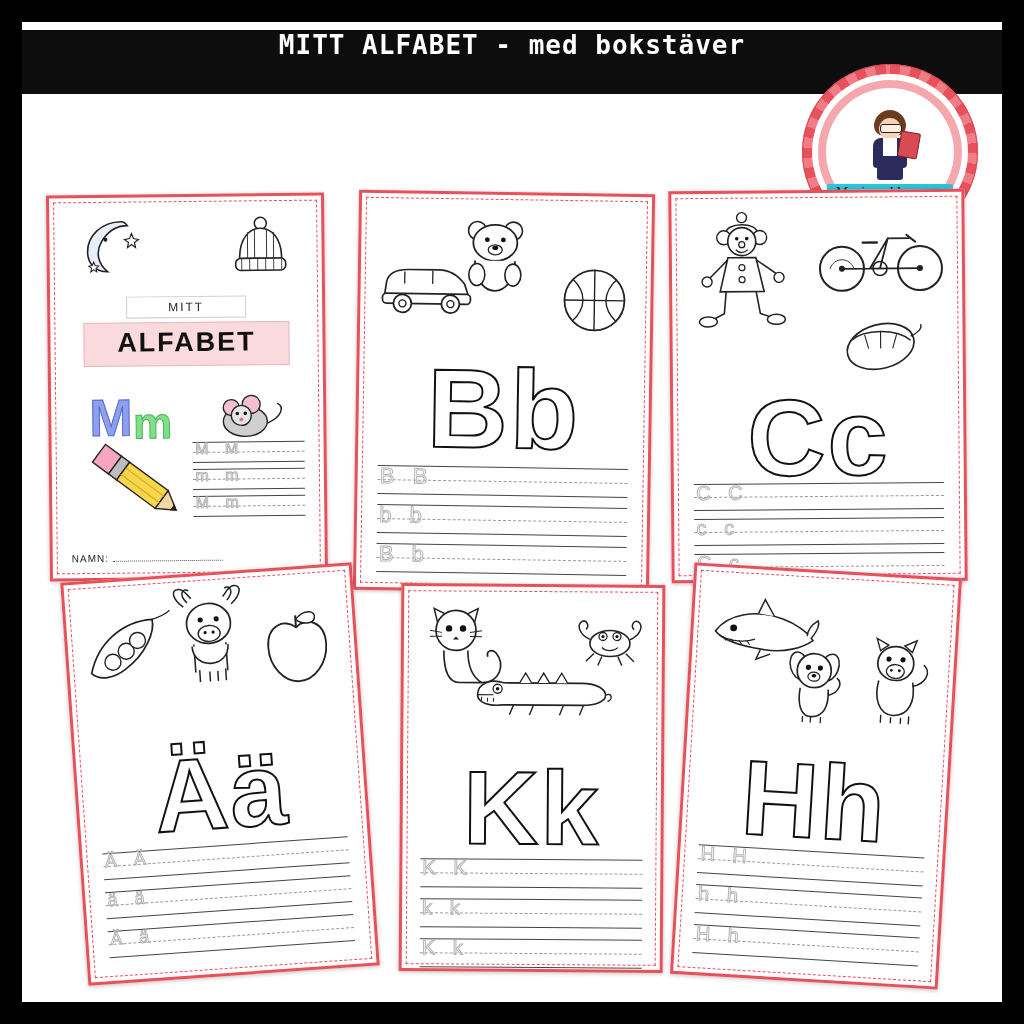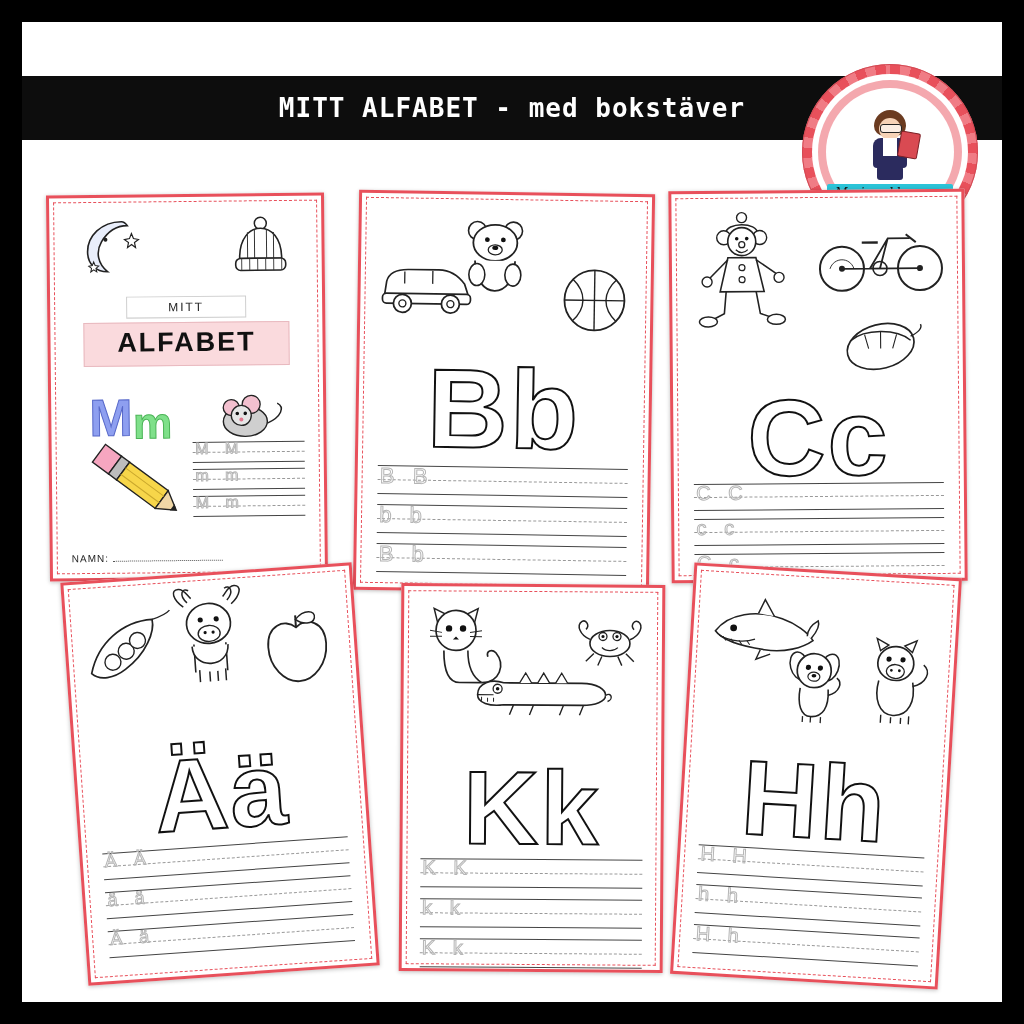--- a/index.html
+++ b/index.html
@@ -21,21 +21,21 @@
     width:980px;height:980px;
     background:#ffffff;
     overflow:hidden;
   }
   
   .banner{
     position:absolute;
     left:0;top:8px;
     width:980px;height:64px;
     background:#0d0d0d;
-    display:flex;align-items:center;justify-content:center;margin-top:46px;
+    display:flex;justify-content:center;
   }
   .banner-title{
     color:#ffffff;
     font-family:"DejaVu Sans Mono", monospace;
     font-weight:bold;
     font-size:26px;
     letter-spacing:1px;
     white-space:nowrap;
   }
   

